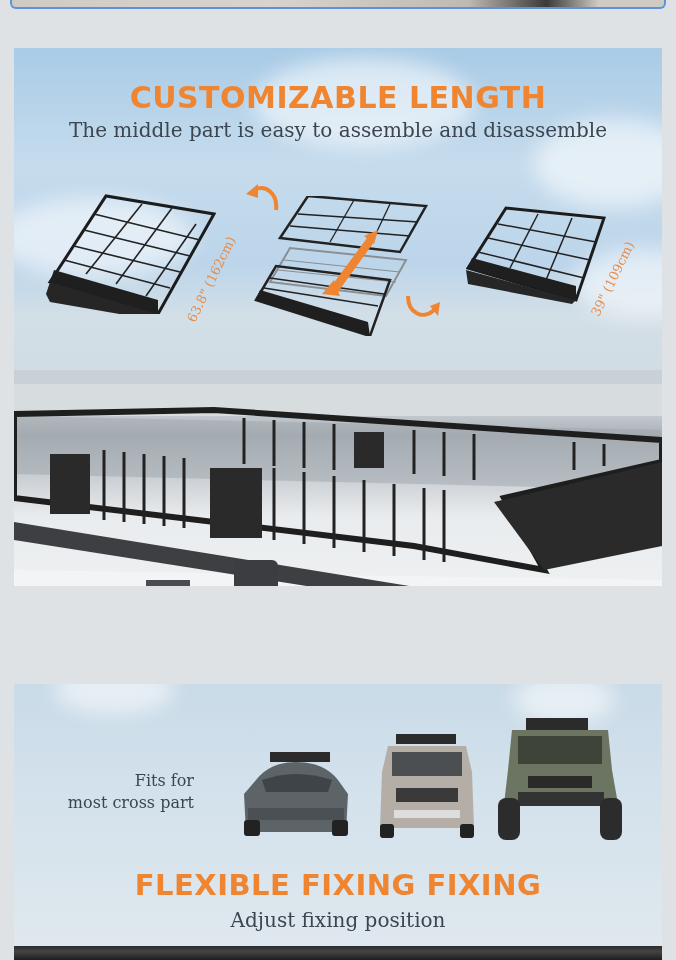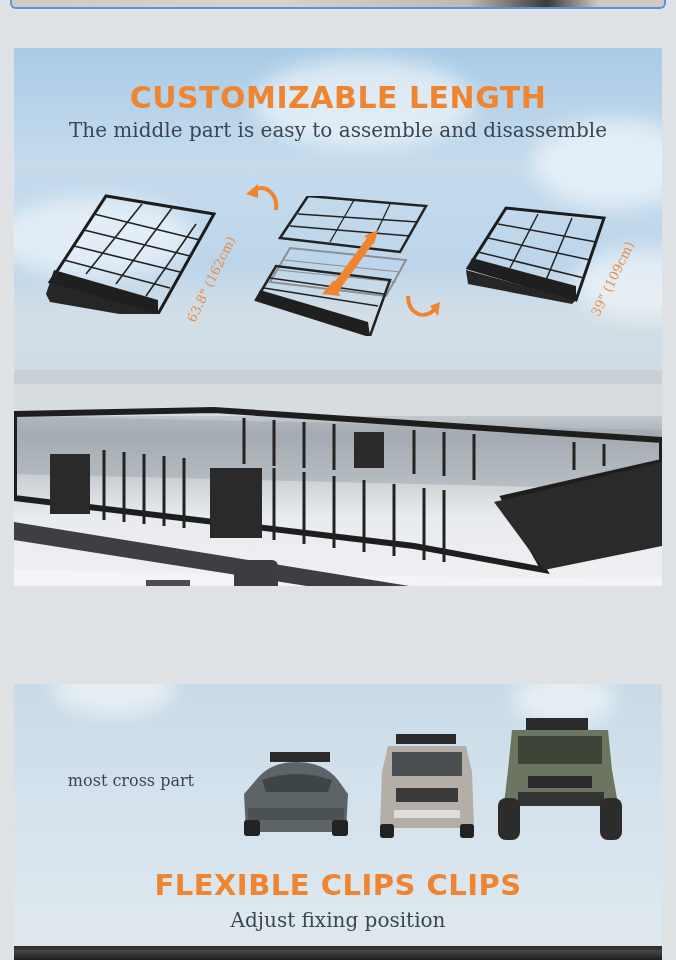--- a/index.html
+++ b/index.html
@@ -183,20 +183,21 @@
       <polygon points="14,270 60,276 70,326 12,326" fill="#8b9196" opacity="0.7"></polygon>
     </svg>
   </div>
 </div>
 
 <div class="panel panel-2">
   <div class="cloud" style="left:40px;top:-20px;width:120px;height:50px;"></div>
   <div class="cloud" style="left:500px;top:-10px;width:100px;height:50px;"></div>
 
   <div class="fits-text">
+    <div>Fits for</div>
     <div>most cross part</div>
   </div>
 
   <svg style="position:absolute;left:226px;top:66px;" width="112" height="88" viewBox="0 0 112 88">
     <rect x="30" y="2" width="60" height="10" fill="#2b2b2b"></rect>
     <path d="M16 30 Q30 12 56 12 Q84 12 98 30 L108 44 L106 82 L6 82 L4 44 Z" fill="#5d6468"></path>
     <path d="M22 30 Q56 18 92 30 L88 42 L26 42 Z" fill="#3e4447"></path>
     <rect x="8" y="58" width="96" height="12" fill="#4a5053"></rect>
     <rect x="4" y="70" width="16" height="16" rx="3" fill="#222"></rect>
     <rect x="92" y="70" width="16" height="16" rx="3" fill="#222"></rect>
@@ -215,17 +216,17 @@
   <svg style="position:absolute;left:484px;top:30px;" width="128" height="126" viewBox="0 0 128 126">
     <rect x="28" y="4" width="62" height="12" fill="#2b2b2b"></rect>
     <path d="M14 16 L110 16 L114 56 L120 90 L6 90 L10 56 Z" fill="#6c7462"></path>
     <rect x="20" y="22" width="84" height="28" fill="#3f4438"></rect>
     <rect x="30" y="62" width="64" height="12" fill="#2a2a2a"></rect>
     <rect x="20" y="78" width="86" height="14" fill="#333"></rect>
     <rect x="0" y="84" width="22" height="42" rx="8" fill="#2c2c2c"></rect>
     <rect x="102" y="84" width="22" height="42" rx="8" fill="#2c2c2c"></rect>
   </svg>
 
-  <div class="headline h2">FLEXIBLE CLIPS CLIPS</div>
+  <div class="headline h2">FLEXIBLE FIXING FIXING</div>
   <div class="sub s2">Adjust fixing position</div>
 </div>
 
 <div class="bottom-bar"></div>
 
 </body></html>

